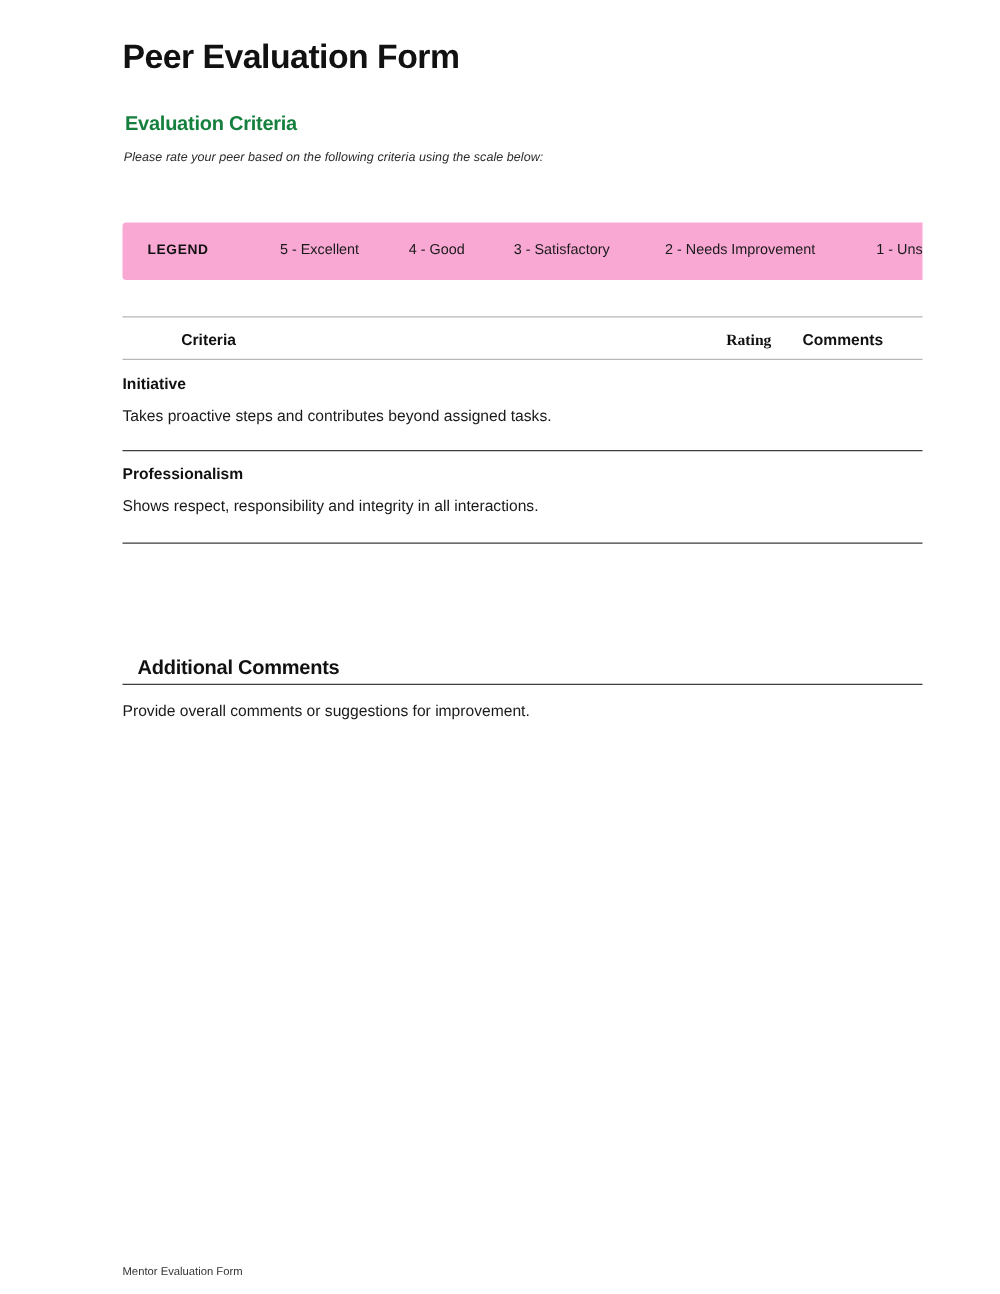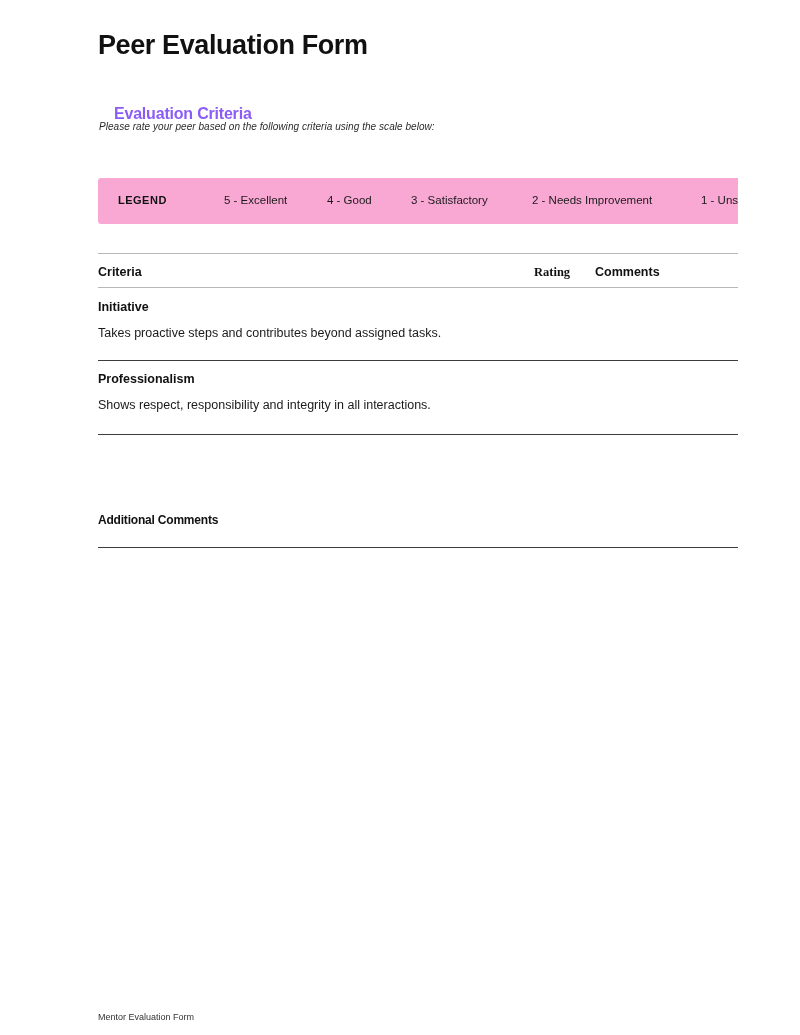--- a/index.html
+++ b/index.html
@@ -36,22 +36,22 @@
   }
 
   
   .section-heading {
     position: absolute;
     left: 36px;
     top: 88px;
     font-size: 16px;
     font-weight: 700;
     letter-spacing: -0.2px;
-    color: #8b5cf6;
-    margin: 16px;
+    color: #15803d;
+    margin: 2px;
     line-height: 1.3;
   }
   .section-subtitle {
     position: absolute;
     left: 36px;
     top: 119px;
     font-size: 10px;
     font-style: italic;
     font-weight: 400;
     color: #2b2b2b;
@@ -109,20 +109,21 @@
   }
 
   
   .col-head {
     position: absolute;
     font-size: 12.5px;
     font-weight: 600;
     color: #111111;
     line-height: 1.3;
     white-space: nowrap;
+    margin-left: 47px;
   }
   .col-head-criteria { left: 36px; top: 264px; }
   .col-head-rating   { left: 472px; top: 264px; font-family: Liberation Serif, serif; }
   .col-head-comments { left: 533px; top: 264px; }
 
   
   .criteria-name {
     position: absolute;
     left: 36px;
     font-size: 12.5px;
@@ -147,25 +148,25 @@
   .fill-zone {
     position: absolute;
     height: 20px;
   }
 
   
   .comments-heading {
     position: absolute;
     left: 36px;
     top: 513px;
-    font-size: 12px;
+    font-size: 16px;
     font-weight: 700;
     letter-spacing: -0.2px;
     color: #111111;
-    margin: 0;
+    margin: 12px;
     line-height: 1.3;
   }
   .comments-prompt {
     position: absolute;
     left: 36px;
     top: 561px;
     font-size: 12.5px;
     font-weight: 400;
     color: #1a1a1a;
     line-height: 1.3;
@@ -239,18 +240,19 @@
   <span class="criteria-desc criteria-desc-1">Shows respect, responsibility and integrity in all interactions.</span>
   <div class="fill-zone" style="left:472px; top:371px; width:52px;"></div>
   <div class="fill-zone" style="left:533px; top:371px; width:231px;"></div>
 
   <div class="rule rule-dark" style="top:434px;"></div>
 
   <h2 class="comments-heading">Additional Comments</h2>
 
   <div class="rule rule-dark" style="top:547px;"></div>
 
+  <span class="comments-prompt">Provide overall comments or suggestions for improvement.</span>
 
   <div class="comments-area"></div>
 
   <span class="footer-left">Mentor Evaluation Form</span>
 
 </div>
 
 </body></html>

